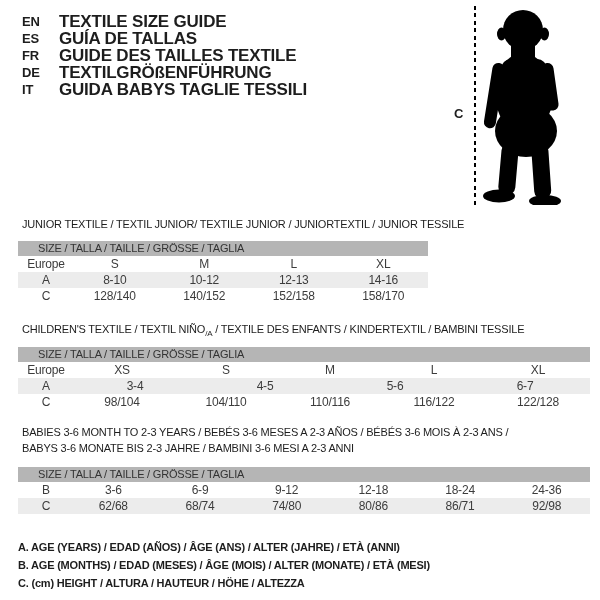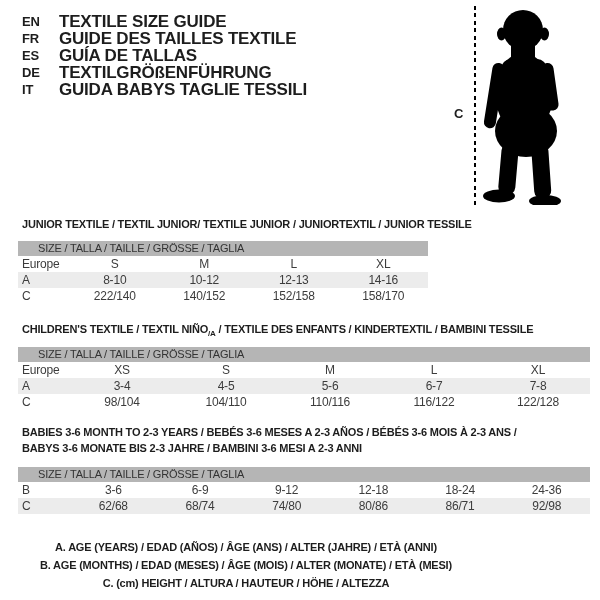--- a/index.html
+++ b/index.html
@@ -26,55 +26,55 @@
   
   .height-line{
     position:absolute;left:474px;top:6px;width:2px;height:202px;
     background:repeating-linear-gradient(to bottom,#000 0 4px,transparent 4px 7.5px);
   }
   .height-label{position:absolute;left:454px;top:106px;font-size:13px;font-weight:bold;color:var(--title-text);}
   .baby-svg{position:absolute;left:481px;top:5px;}
   
   .section-title{
     position:absolute;left:22px;
-    font-size:11px;font-weight:bold;color:var(--title-text);
+    font-size:11px;font-weight:normal;color:var(--title-text);
     letter-spacing:-0.2px;white-space:nowrap;line-height:16px;
   }
   .section-title sub{font-size:8px;}
   
   .size-table{position:absolute;left:18px;}
   .size-table .thead{
     height:15px;line-height:15px;background:var(--table-header-bg);
     font-size:11px;color:#333;padding-left:20px;letter-spacing:-0.2px;white-space:nowrap;
   }
   .trow{display:flex;height:16px;line-height:16px;font-size:12px;color:var(--table-text);letter-spacing:-0.2px;}
   .trow.alt{background:var(--row-alt-bg);}
-  .tlabel{width:52px;padding-left:4px;text-align:left;}
+  .tlabel{width:52px;padding-left:4px;text-align:center;}
   .tcell{flex:1;text-align:center;}
   
-  .legend{position:absolute;left:40px;top:538px;text-align:center;}
+  .legend{position:absolute;left:18px;top:538px;}
   .legend-line{font-size:11px;font-weight:bold;color:var(--title-text);line-height:18px;letter-spacing:-0.2px;white-space:nowrap;}
 </style>
 </head>
 <body>
 
 <div class="canvas">
 
   <div class="lang-block">
     <div class="lang-row">
       <span class="lang-code">EN</span>
       <span class="lang-label">TEXTILE SIZE GUIDE</span>
     </div>
     <div class="lang-row">
+      <span class="lang-code">ES</span>
+      <span class="lang-label">GUÍA DE TALLAS</span>
+    </div>
+    <div class="lang-row">
       <span class="lang-code">FR</span>
       <span class="lang-label">GUIDE DES TAILLES TEXTILE</span>
-    </div>
-    <div class="lang-row">
-      <span class="lang-code">ES</span>
-      <span class="lang-label">GUÍA DE TALLAS</span>
     </div>
     <div class="lang-row">
       <span class="lang-code">DE</span>
       <span class="lang-label">TEXTILGRÖßENFÜHRUNG</span>
     </div>
     <div class="lang-row">
       <span class="lang-code">IT</span>
       <span class="lang-label">GUIDA BABYS TAGLIE TESSILI</span>
     </div>
   </div>
@@ -112,21 +112,21 @@
     </div>
     <div class="trow alt">
       <span class="tlabel">A</span>
       <span class="tcell">8-10</span>
       <span class="tcell">10-12</span>
       <span class="tcell">12-13</span>
       <span class="tcell">14-16</span>
     </div>
     <div class="trow">
       <span class="tlabel">C</span>
-      <span class="tcell">222/140</span>
+      <span class="tcell">128/140</span>
       <span class="tcell">140/152</span>
       <span class="tcell">152/158</span>
       <span class="tcell">158/170</span>
     </div>
   </div>
 
   <div class="section-title" style="top:321px;">
     <span>CHILDREN'S TEXTILE / TEXTIL NIÑO</span><sub>/A</sub><span> / TEXTILE DES ENFANTS / KINDERTEXTIL / BAMBINI TESSILE</span>
   </div>
   <div class="size-table" style="top:347px;width:572px;">
@@ -138,21 +138,20 @@
       <span class="tcell">M</span>
       <span class="tcell">L</span>
       <span class="tcell">XL</span>
     </div>
     <div class="trow alt">
       <span class="tlabel">A</span>
       <span class="tcell">3-4</span>
       <span class="tcell">4-5</span>
       <span class="tcell">5-6</span>
       <span class="tcell">6-7</span>
-      <span class="tcell">7-8</span>
     </div>
     <div class="trow">
       <span class="tlabel">C</span>
       <span class="tcell">98/104</span>
       <span class="tcell">104/110</span>
       <span class="tcell">110/116</span>
       <span class="tcell">116/122</span>
       <span class="tcell">122/128</span>
     </div>
   </div>

